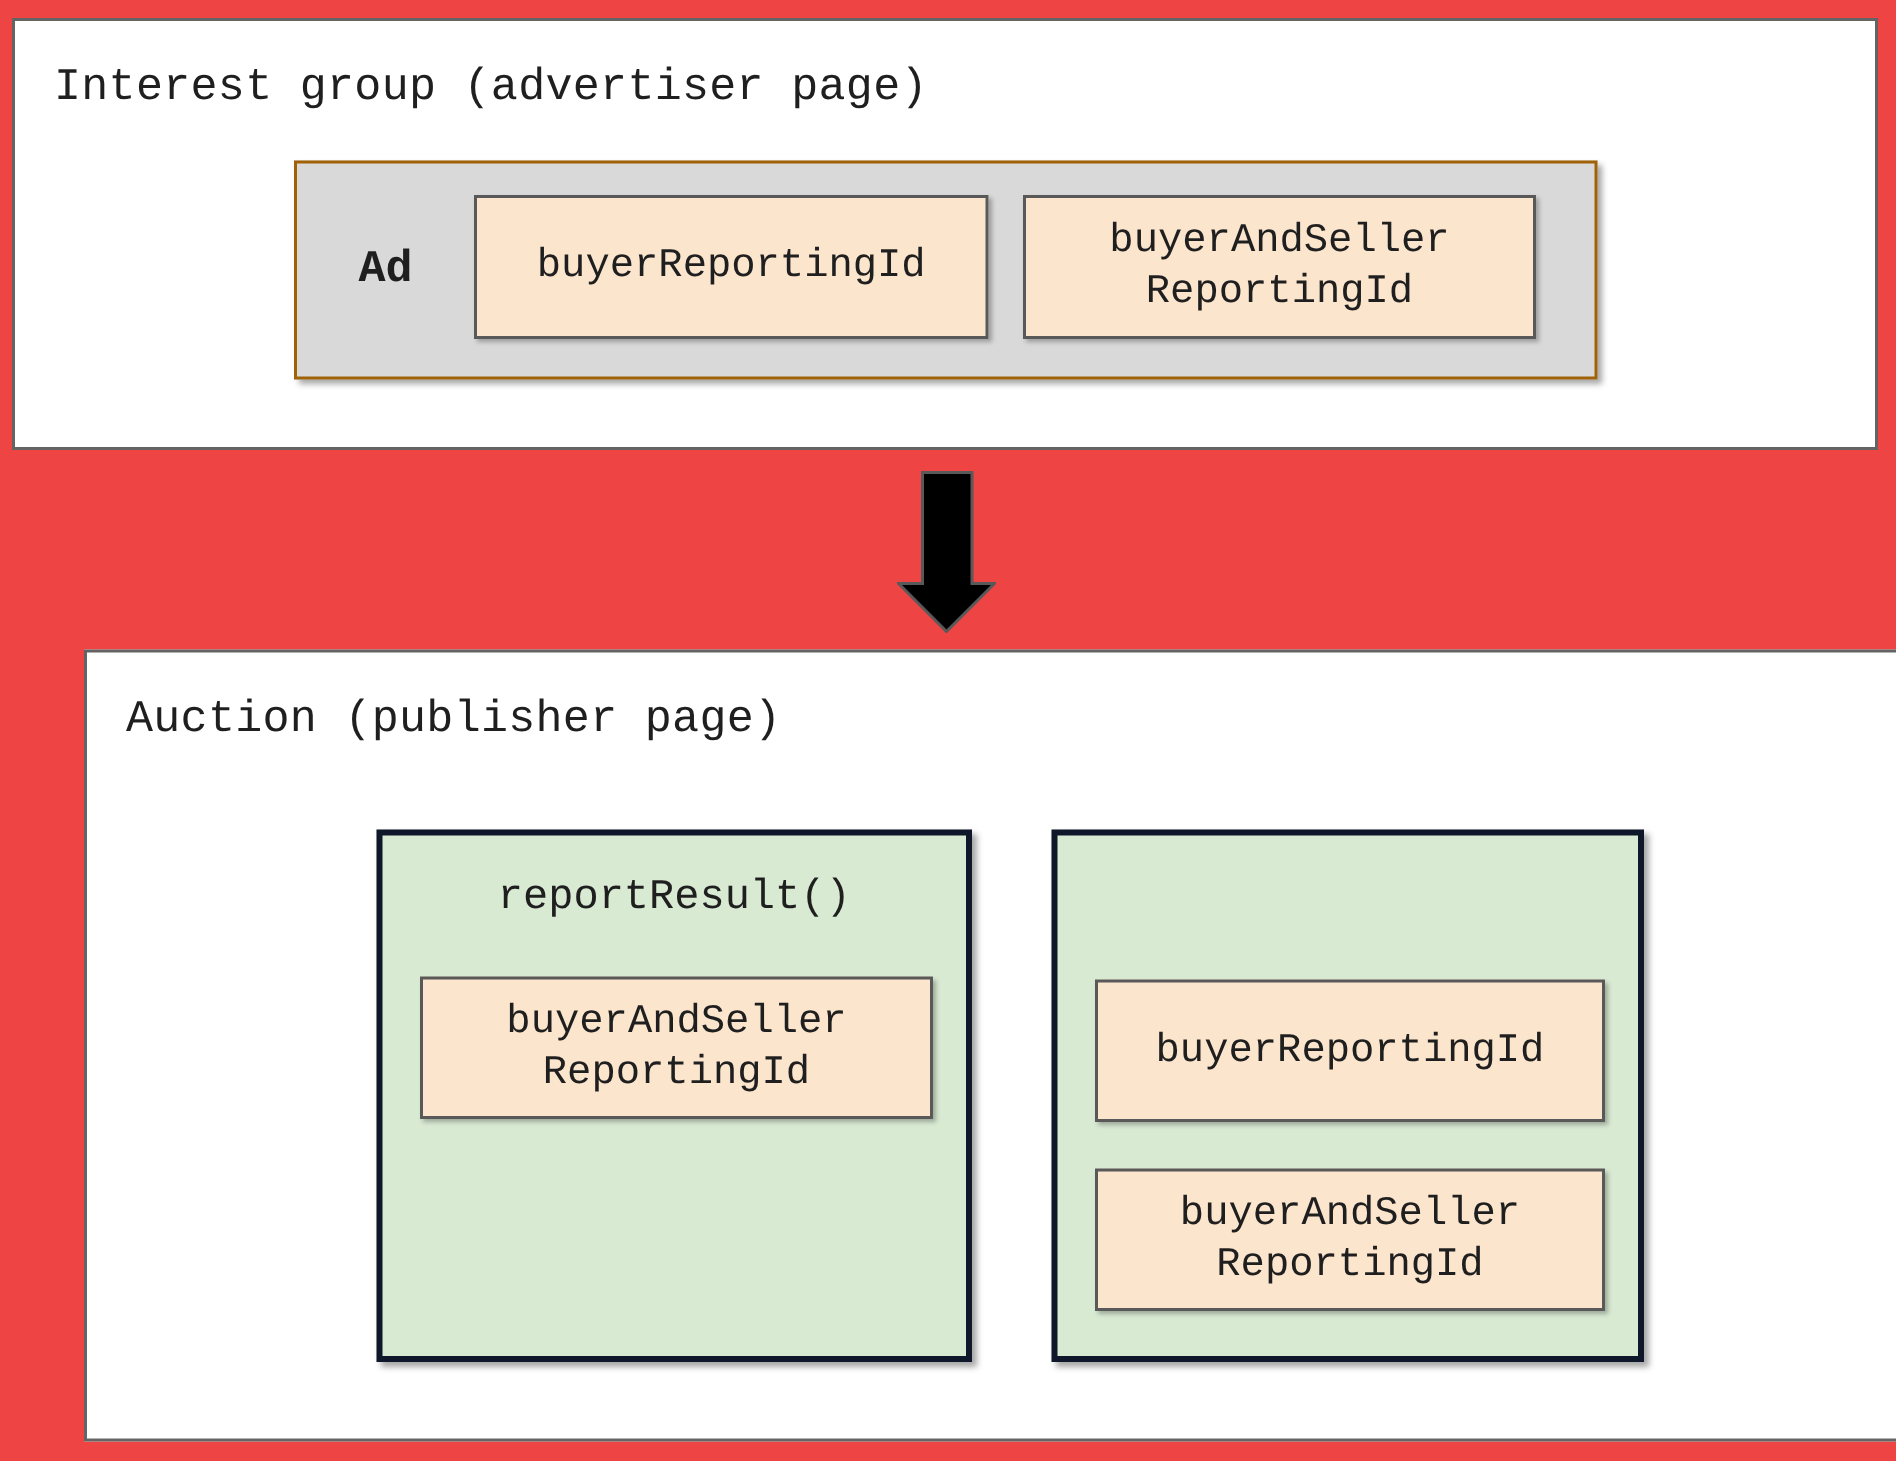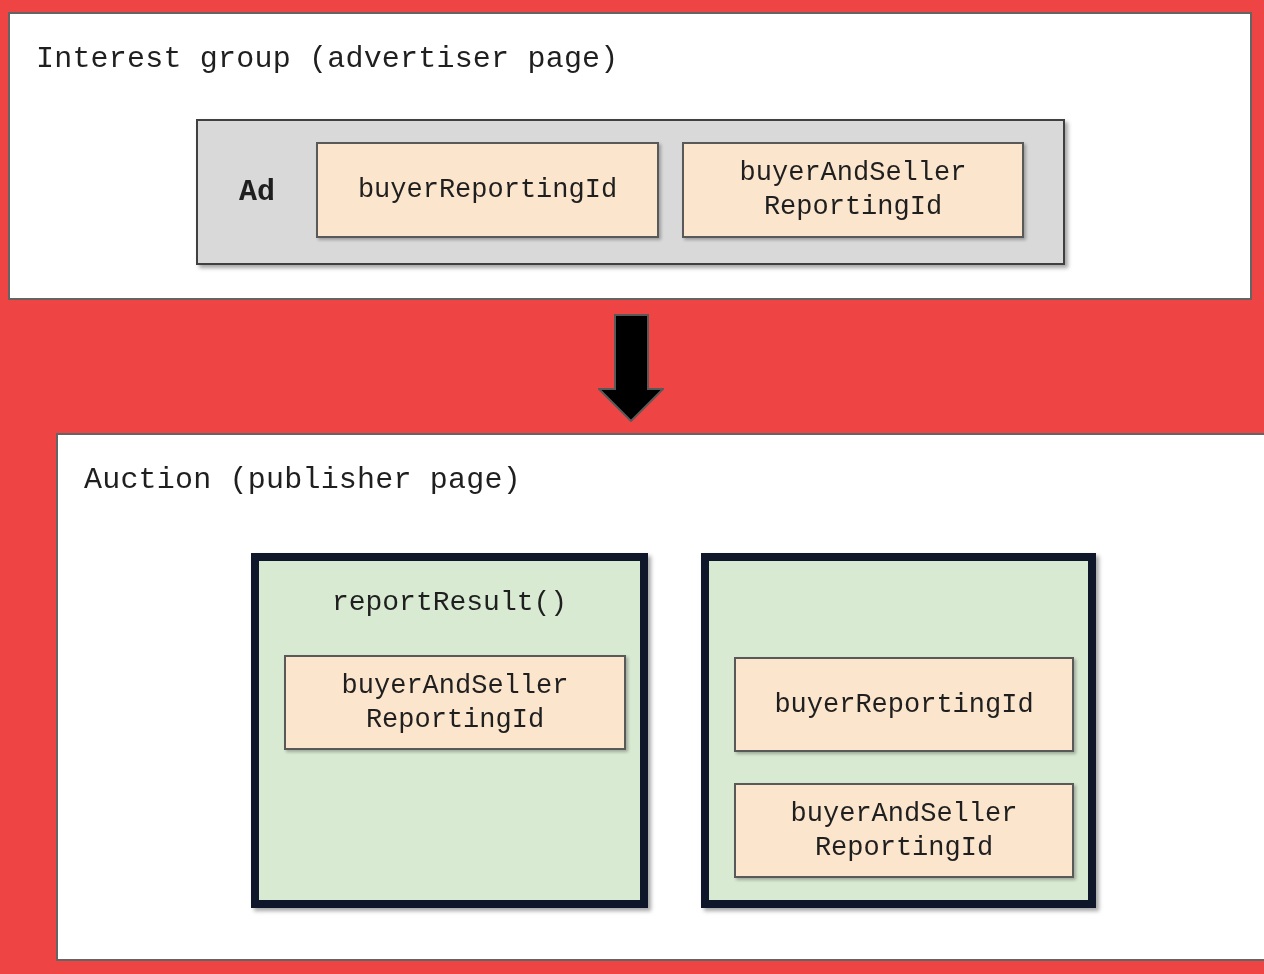--- a/index.html
+++ b/index.html
@@ -33,24 +33,23 @@
     white-space: nowrap;
   }
   
   #ad-box {
     position: absolute;
     left: 186px;
     top: 93px;
     width: 869px;
     height: 146px;
     background: #d9d9d9;
-    border: 2px solid #404040;
+    border: 2px solid #a16207;
     box-sizing: border-box;
     box-shadow: 3px 3px 4px rgba(0,0,0,0.35);
-    margin-top: 12px;
   }
   #ad-label {
     position: absolute;
     left: 0;
     top: 0;
     width: 118px;
     height: 100%;
     display: flex;
     align-items: center;
     justify-content: center;
@@ -77,21 +76,21 @@
   
   #down-arrow {
     position: absolute;
     left: 598px;
     top: 314px;
   }
   
   .green-box {
     position: absolute;
     background: #d9ead3;
-    border: 8px solid #0f172a;
+    border: 4px solid #0f172a;
     box-sizing: border-box;
     box-shadow: 3px 3px 4px rgba(0,0,0,0.35);
   }
   #report-result-box { left: 193px; top: 118px; width: 397px; height: 355px; }
   #report-win-box    { left: 643px; top: 118px; width: 395px; height: 355px; }
   .green-label {
     position: absolute;
     left: 0;
     top: 26px;
     width: 100%;

